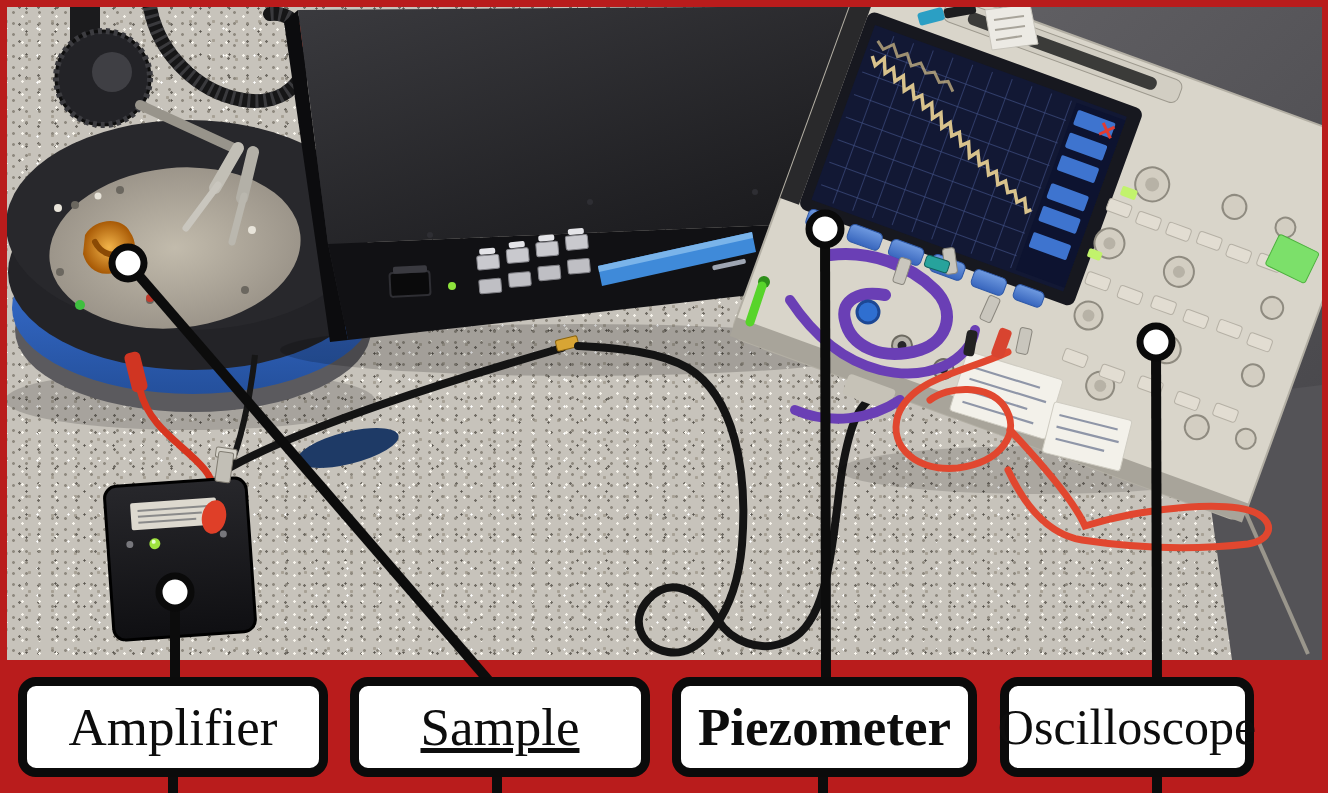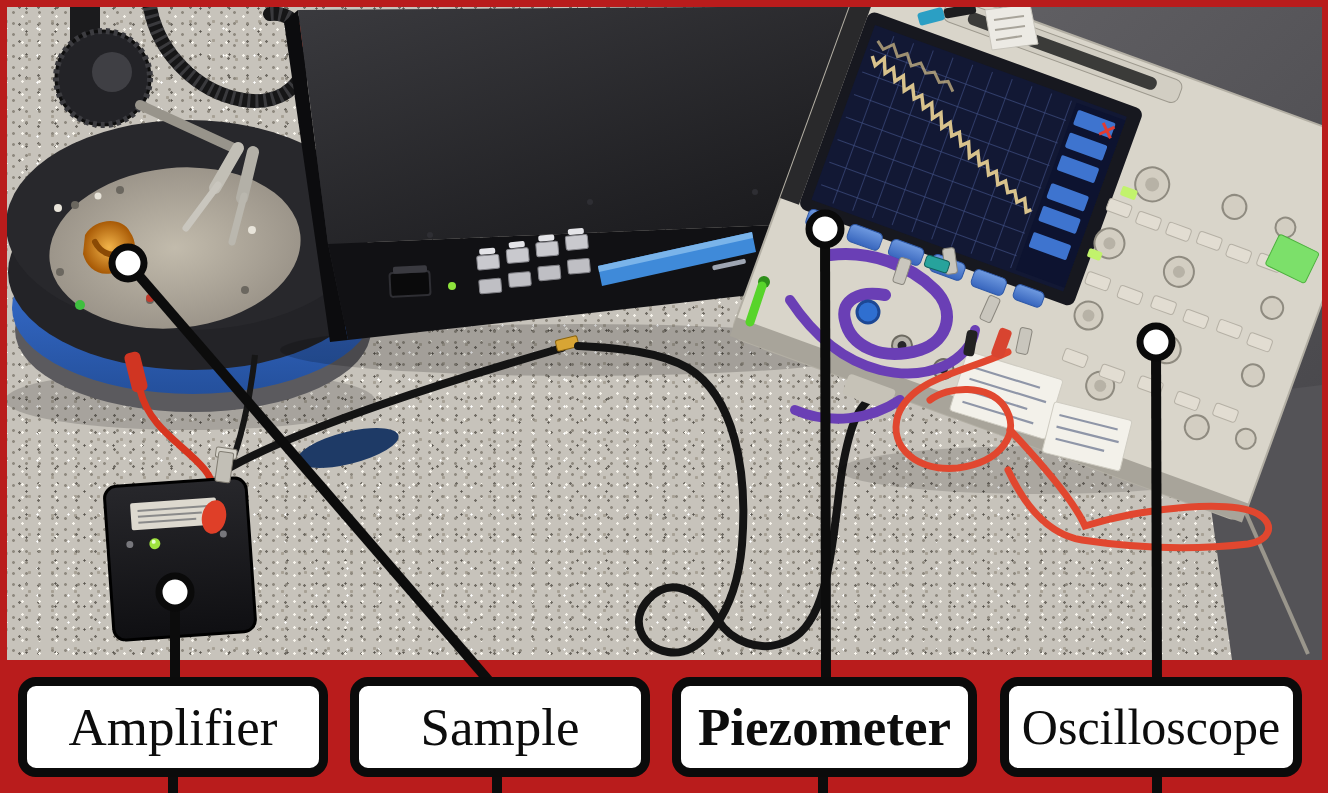--- a/index.html
+++ b/index.html
@@ -308,23 +308,23 @@
       <circle cx="175" cy="592" r="16"></circle>
       <circle cx="128" cy="263" r="16"></circle>
       <circle cx="825" cy="229" r="16"></circle>
       <circle cx="1156" cy="342" r="16"></circle>
     </g>
   </svg>
 
   <div class="callout-box" style="left:18px;width:310px;">
     <span>Amplifier</span>
   </div>
-  <div class="callout-box" style="left:350px;width:300px;">
+  <div class="callout-box" style="left:350px;width:300px;text-decoration:underline;">
     <span>Sample</span>
   </div>
   <div class="callout-box" style="left:672px;width:305px;font-weight:bold;">
     <span>Piezometer</span>
   </div>
-  <div class="callout-box" style="left:1000px;width:302px;font-size:50px;">
+  <div class="callout-box" style="left:1000px;width:254px;font-size:50px;">
     <span>Oscilloscope</span>
   </div>
 
 </div>
 
 </body></html>

